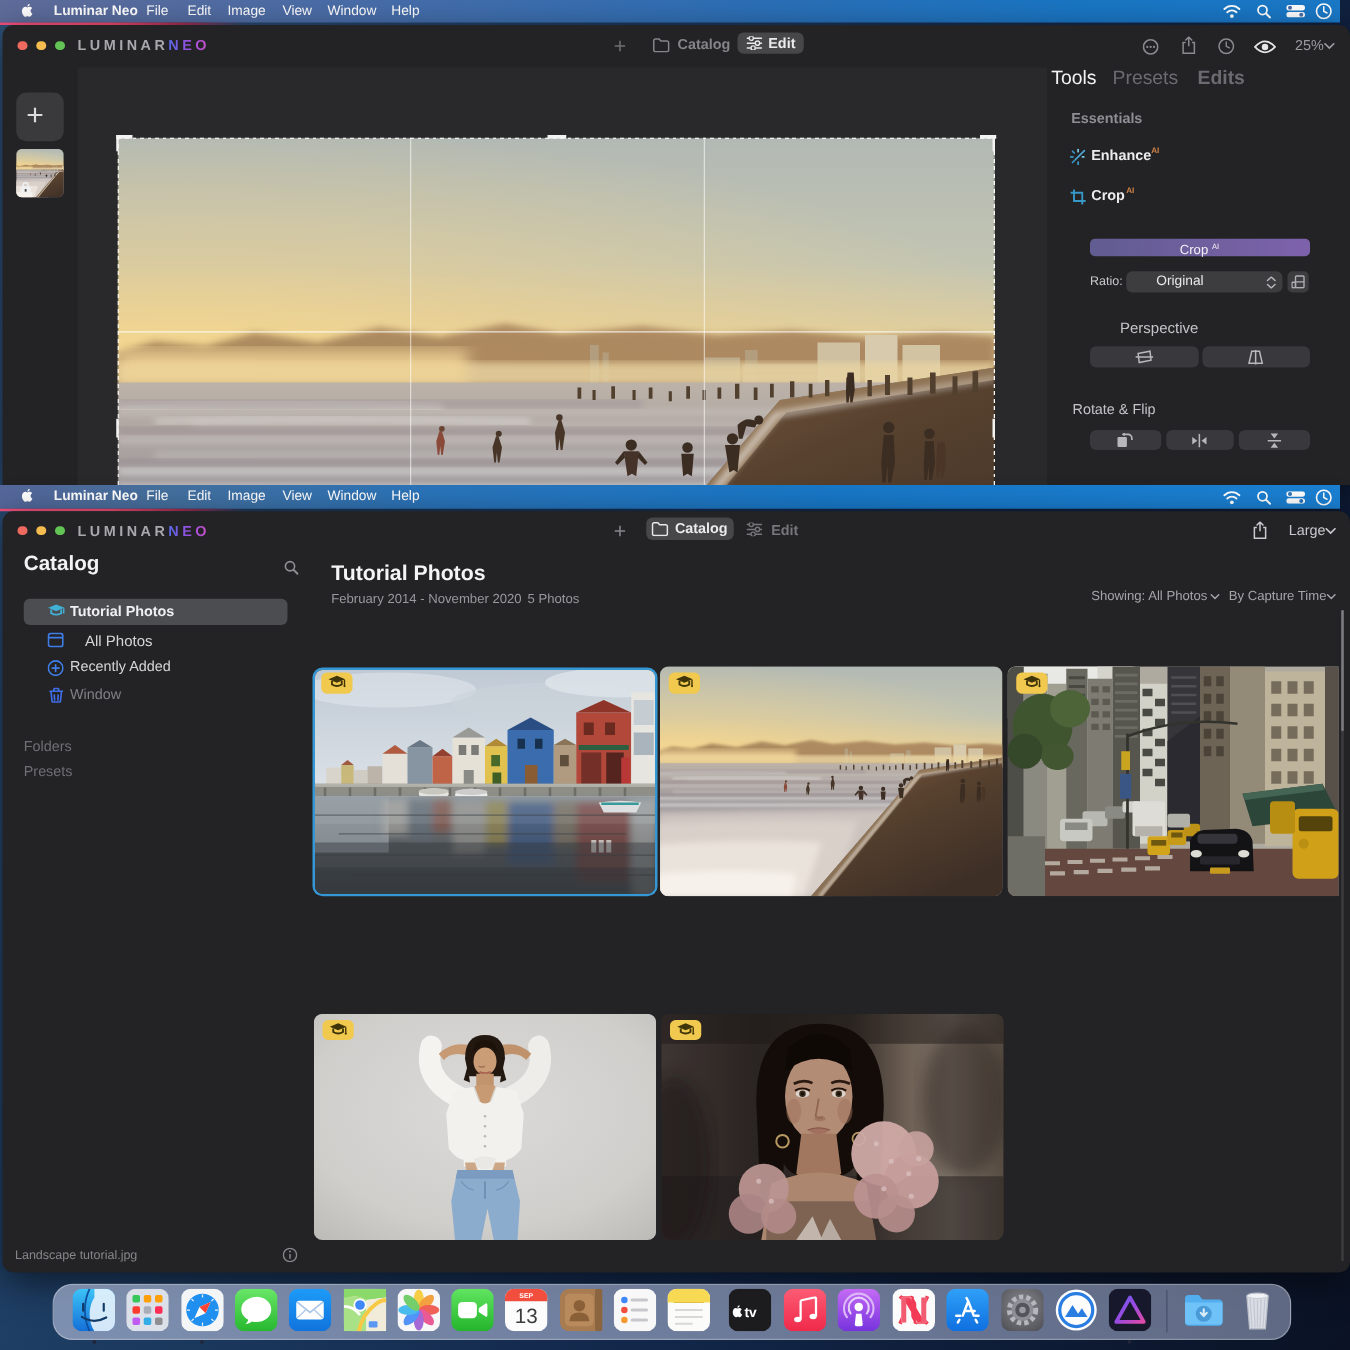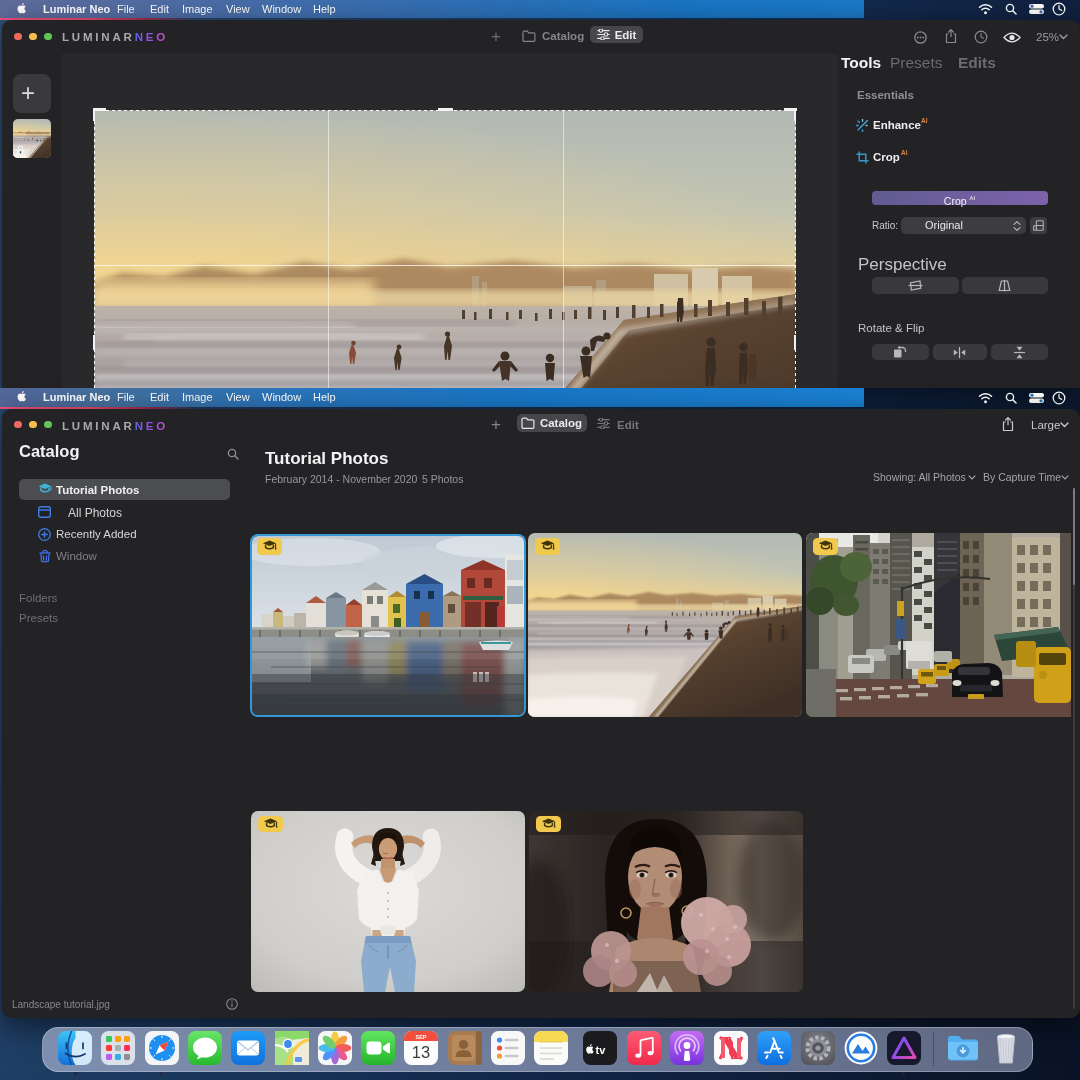--- a/index.html
+++ b/index.html
@@ -1,20 +1,20 @@
 <!DOCTYPE html>
 <html><head>
 <meta charset="utf-8">
 <style>
   * { margin:0; padding:0; box-sizing:border-box; }
   html,body { width:1080px; height:1080px; overflow:hidden; }
   body { font-family:"Liberation Sans", sans-serif; background:linear-gradient(110deg,#2d5178 0%,#1d3c62 30%,#12274a 62%,#0a1224 100%); position:relative; }
   .abs { position:absolute; }
   
-  .menubar { left:0; width:864px; height:18px; display:flex; align-items:center; color:#fff; font-size:11px; }
+  .menubar { left:0; width:1072px; height:18px; display:flex; align-items:center; color:#fff; font-size:11px; }
   .mb1 { top:0; background:linear-gradient(90deg,#5f6c9a 0%,#4a6da8 25%,#2d6fb6 55%,#1a76c4 80%,#1a79c8 100%); }
   .mb2 { top:388px; height:18.5px; background:linear-gradient(90deg,#55679a 0%,#45709e 12%,#2a74ba 32%,#1878c8 62%,#1b81d4 100%); }
   .mitem { margin-right:0; white-space:nowrap; }
   .pinkstripe { left:0; width:196px; height:2.3px; background:linear-gradient(90deg,#f7517f 0%,#ee4a6f 45%,#a02c50 75%,rgba(90,30,70,0) 100%); }
   
   .win { left:2px; width:1078px; background:#232325; box-shadow:0 8px 30px rgba(0,0,0,0.55); }
   #win1 { top:19.8px; height:368.2px; border-radius:9px 9px 0 0; }
   #win2 { top:408.5px; height:609.5px; border-radius:9px; }
   .tl { width:7.4px; height:7.4px; border-radius:50%; }
   .logo { font-size:11.5px; font-weight:bold; letter-spacing:2.8px; color:#a9a9ad; white-space:nowrap; }
@@ -680,21 +680,21 @@
 
   <div class="abs" style="left:90.5px;top:88.7px;width:13px;height:2.4px;background:#f2f2f2"></div>
   <div class="abs" style="left:90.5px;top:88.7px;width:2.4px;height:13px;background:#f2f2f2"></div>
   <div class="abs" style="left:781.5px;top:88.7px;width:13px;height:2.4px;background:#f2f2f2"></div>
   <div class="abs" style="left:792.1px;top:88.7px;width:2.4px;height:13px;background:#f2f2f2"></div>
   <div class="abs" style="left:436px;top:88.7px;width:15px;height:2.4px;background:#f2f2f2"></div>
   <div class="abs" style="left:90.5px;top:315px;width:2.4px;height:15px;background:#f2f2f2"></div>
   <div class="abs" style="left:792.1px;top:315px;width:2.4px;height:15px;background:#f2f2f2"></div>
 
   <div class="abs" style="left:836px;top:34px;width:242px;height:334.2px;background:#232325"></div>
-  <span class="abs" style="left:839px;top:34px;font-size:15.5px;font-weight:bold;color:#f2f2f4">Tools</span>
+  <span class="abs" style="left:839px;top:34px;font-size:15.5px;font-weight:normal;color:#f2f2f4">Tools</span>
   <span class="abs" style="left:888px;top:34px;font-size:15.5px;font-weight:normal;color:#6b6b71">Presets</span>
   <span class="abs" style="left:956px;top:34px;font-size:15.5px;font-weight:bold;color:#6b6b71">Edits</span>
   <span class="abs" style="left:855px;top:69px;font-size:11.5px;font-weight:bold;color:#8e8e94">Essentials</span>
 
   <svg class="abs" style="left:854px;top:99px" width="13" height="13" viewBox="0 0 13 13">
       <g stroke="#3798c8" stroke-width="1.4" stroke-linecap="round">
         <line x1="4.2" y1="8.8" x2="11.5" y2="1.5" stroke="#4aa6d4"></line>
         <line x1="2" y1="2" x2="3.4" y2="3.4"></line>
         <line x1="6.5" y1="0.5" x2="6.5" y2="2.3" stroke="#7ac8e0"></line>
         <line x1="0.5" y1="6.5" x2="2.3" y2="6.5"></line>
@@ -727,21 +727,21 @@
   <div class="abs" style="left:1028px;top:197.5px;width:17px;height:16.5px;border-radius:4px;background:#3d3d40">
     <svg style="margin:3px 0 0 3px" width="11" height="11" viewBox="0 0 11 11">
         <g fill="none" stroke="#b0b0b4" stroke-width="1.1">
           <rect x="3.4" y="0.8" width="6.8" height="9.4" rx="0.8"></rect>
           <line x1="3.4" y1="5.5" x2="10.2" y2="5.5"></line>
           <rect x="0.6" y="5.8" width="2.8" height="4.4" rx="0.5"></rect>
         </g>
       </svg>
   </div>
 
-  <span class="abs" style="left:856px;top:235.5px;font-size:17px;color:#c4c4c8">Perspective</span>
+  <span class="abs" style="left:894px;top:235.5px;font-size:12px;color:#c4c4c8">Perspective</span>
   <div class="abs tabbtn" style="left:869.5px;top:257.5px;width:87px;height:16.8px;background:#39393d">
     <svg width="15" height="11" viewBox="0 0 15 11">
         <path d="M2.5 2.8 L12 1 L12.8 8.2 L3.4 10 Z" fill="none" stroke="#b8b8bc" stroke-width="1.2"></path>
         <line x1="0.5" y1="5.5" x2="14.5" y2="5.5" stroke="#b8b8bc" stroke-width="1.2"></line>
       </svg>
   </div>
   <div class="abs tabbtn" style="left:959.5px;top:257.5px;width:86px;height:16.8px;background:#39393d">
     <svg width="13" height="12" viewBox="0 0 13 12">
         <path d="M3.4 1 L9.6 1 L11.8 10.5 L1.2 10.5 Z" fill="none" stroke="#b8b8bc" stroke-width="1.2"></path>
         <line x1="6.5" y1="0" x2="6.5" y2="11.5" stroke="#b8b8bc" stroke-width="1.2"></line>

